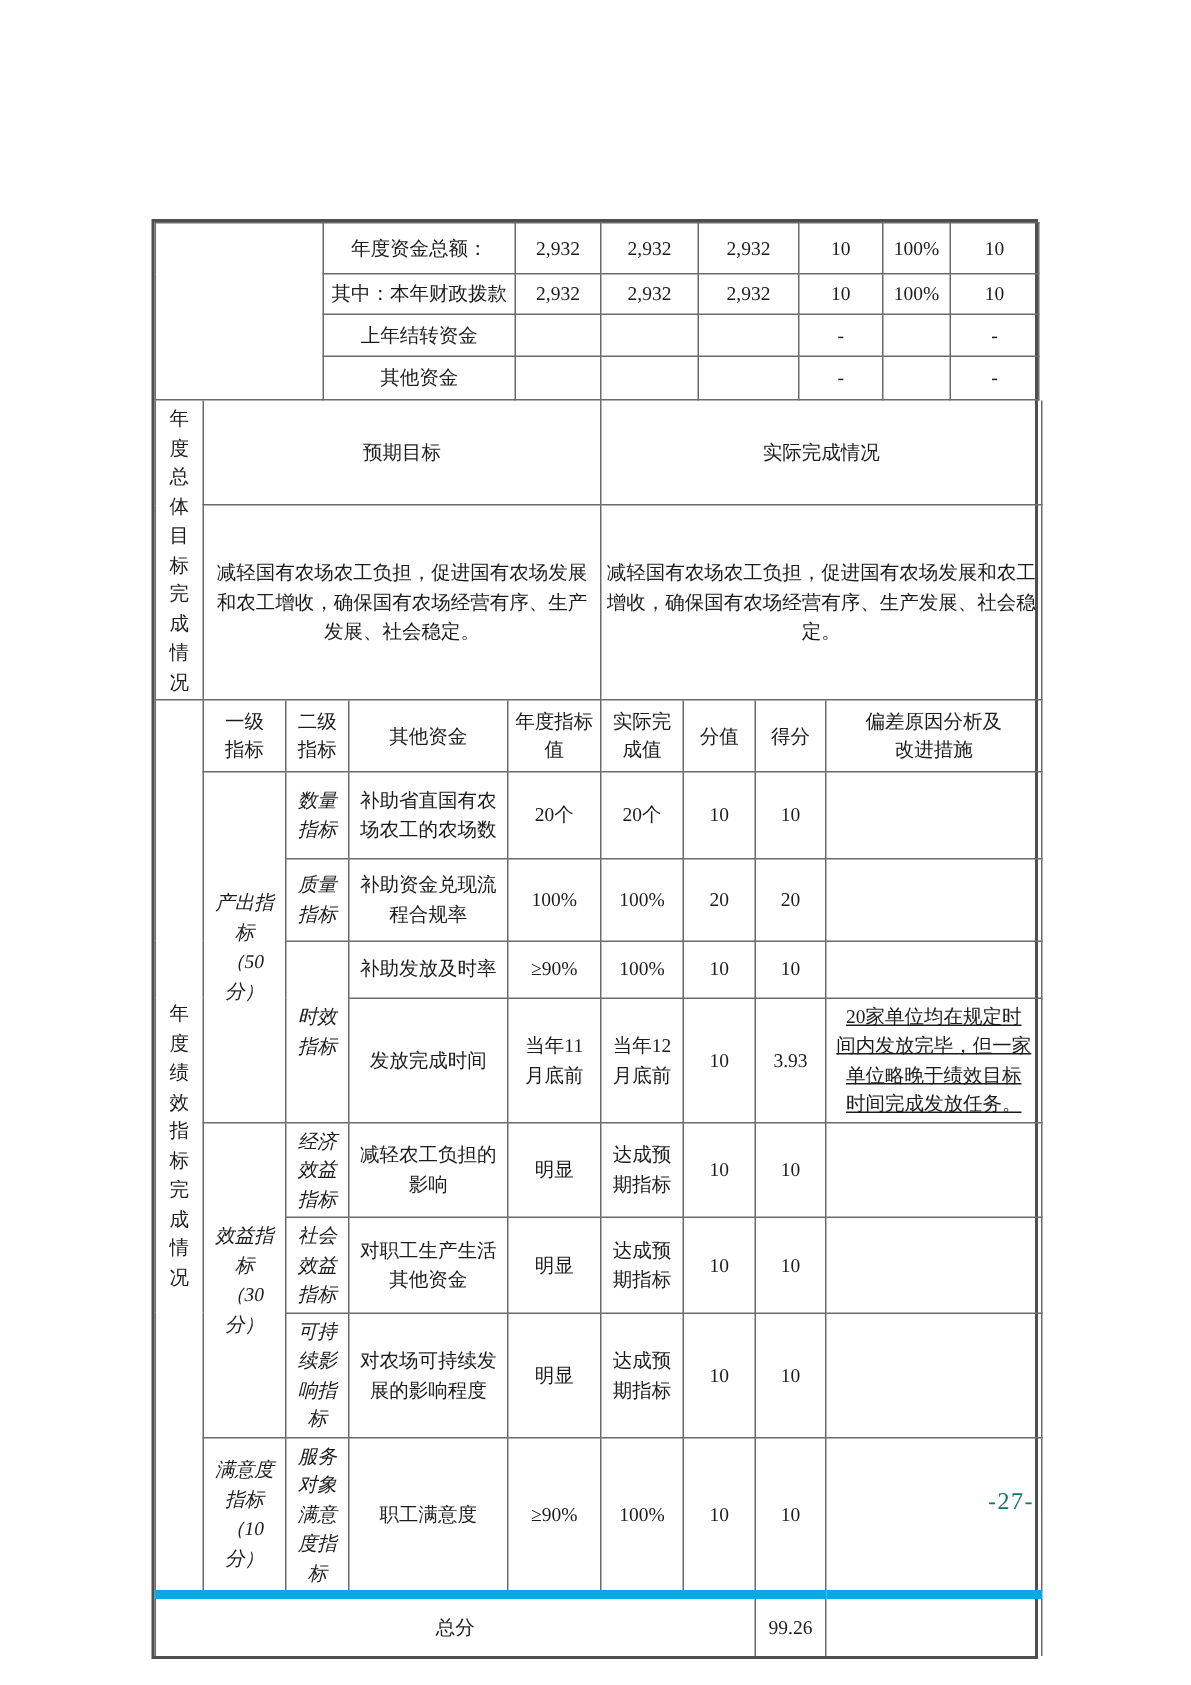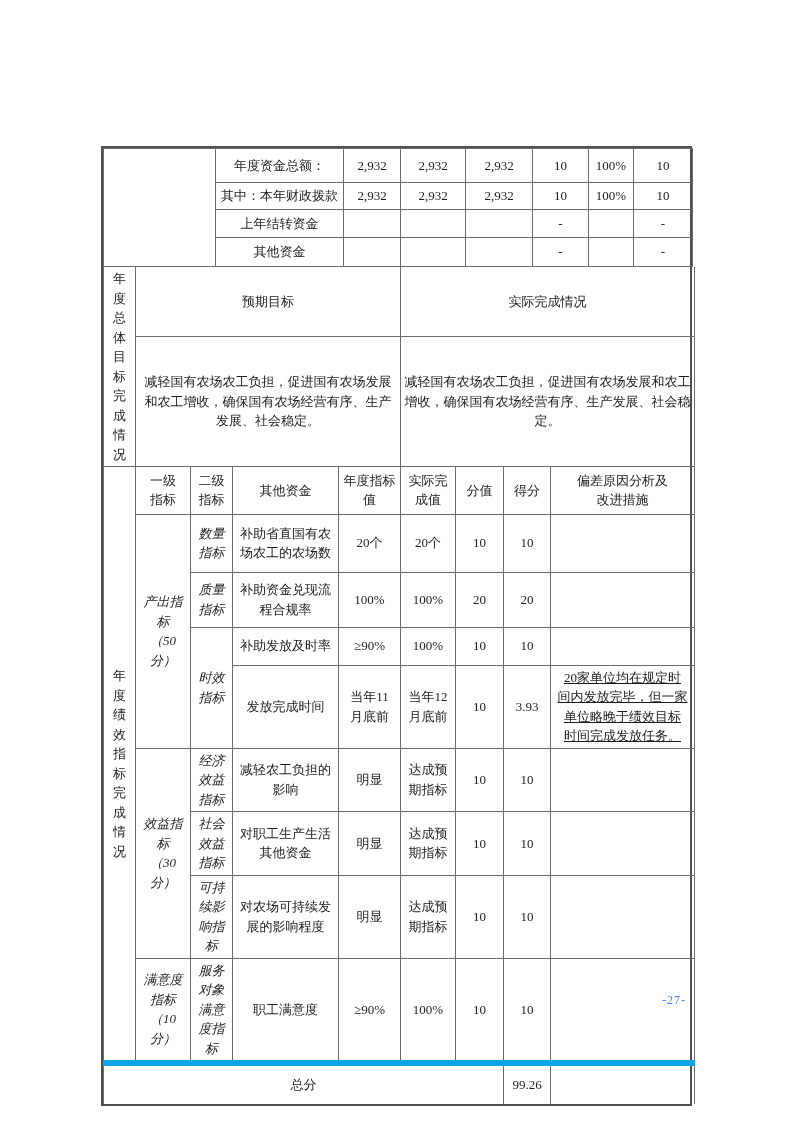--- a/index.html
+++ b/index.html
@@ -42,23 +42,23 @@
   .goal-l { text-align: left;  line-height: 1.7; padding: 3px 8px; }
   .goal-r { text-align: center; line-height: 1.7; padding: 3px 6px; }
   .lvl   { white-space: pre-line; line-height: 1.45; padding: 2px 1px; font-style: italic; }
   .dev   { text-align: left; white-space: pre-line; line-height: 1.45; padding: 2px 5px; text-decoration: underline; }
   .total-row td { border-top: 6px solid #0ea5e9; border-bottom: none; }
   .pagenum {
     position: absolute;
     left: 646px; top: 993px;
     width: 56px;
     text-align: center;
-    font-size: 12px;
+    font-size: 16px;
     letter-spacing: 1px;
-    color: #3b82f6;
+    color: #0f766e;
   }
 </style>
 </head>
 <body>
 
 <div class="page">
   <div class="twrap">
 
     <table class="tbl">
       <colgroup>

